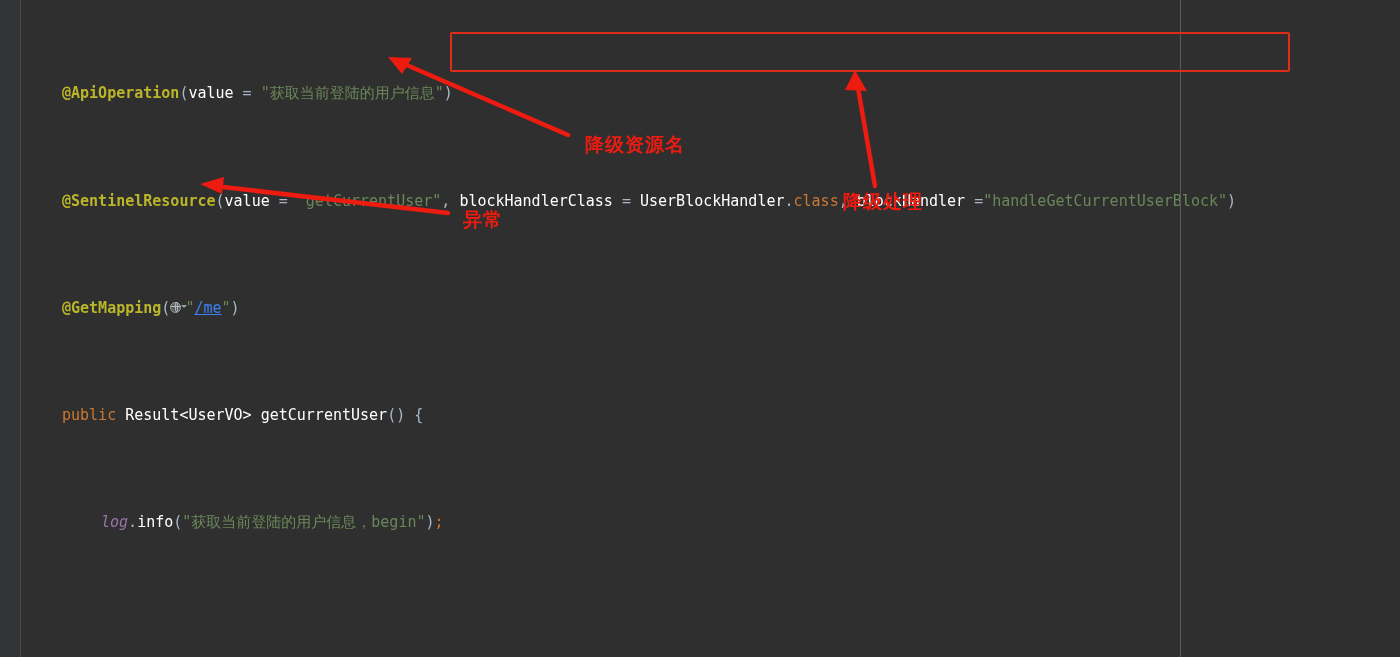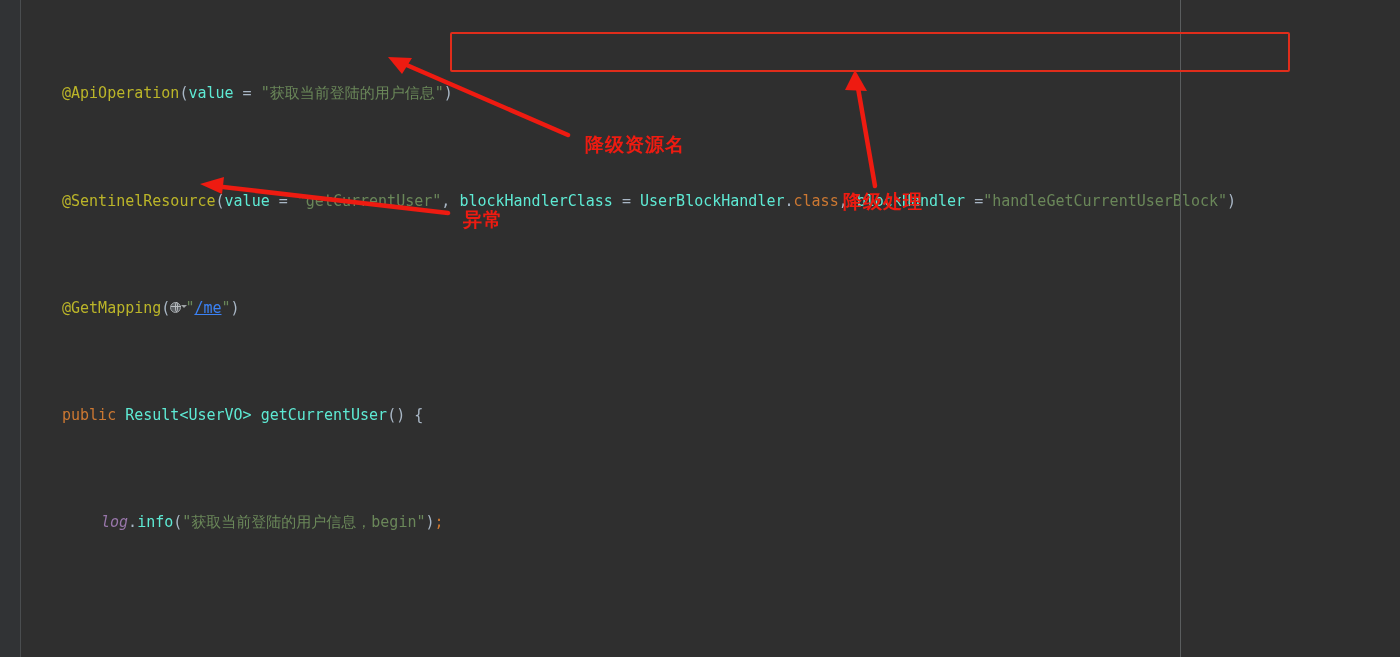--- a/index.html
+++ b/index.html
@@ -50,24 +50,24 @@
     white-space: pre;
     color: #a9b7c6;
   }
   .line {
     height: 26.8px;
     white-space: pre;
     padding-left: 0px;
   }
 
   
-  .anno      { color: #bbb529; }            
+  .anno      { color: #bbb529; font-weight: bold; }            
   .kw        { color: #cc7832; }            
   .str       { color: #6a8759; }            
-  .ident     { color: #5eead4; }  
+  .ident     { color: #ffffff; }  
   .logvar    { color: #9876aa; font-style: italic; margin-top: 44px; }            
   .semi      { color: #cc7832; }            
   .punct     { color: #a9b7c6; }
   .link      { color: #3b82f6; text-decoration: underline; }
 
   
   .webicon {
     display: inline-block;
     position: relative;
     width: 15px; height: 13px;

